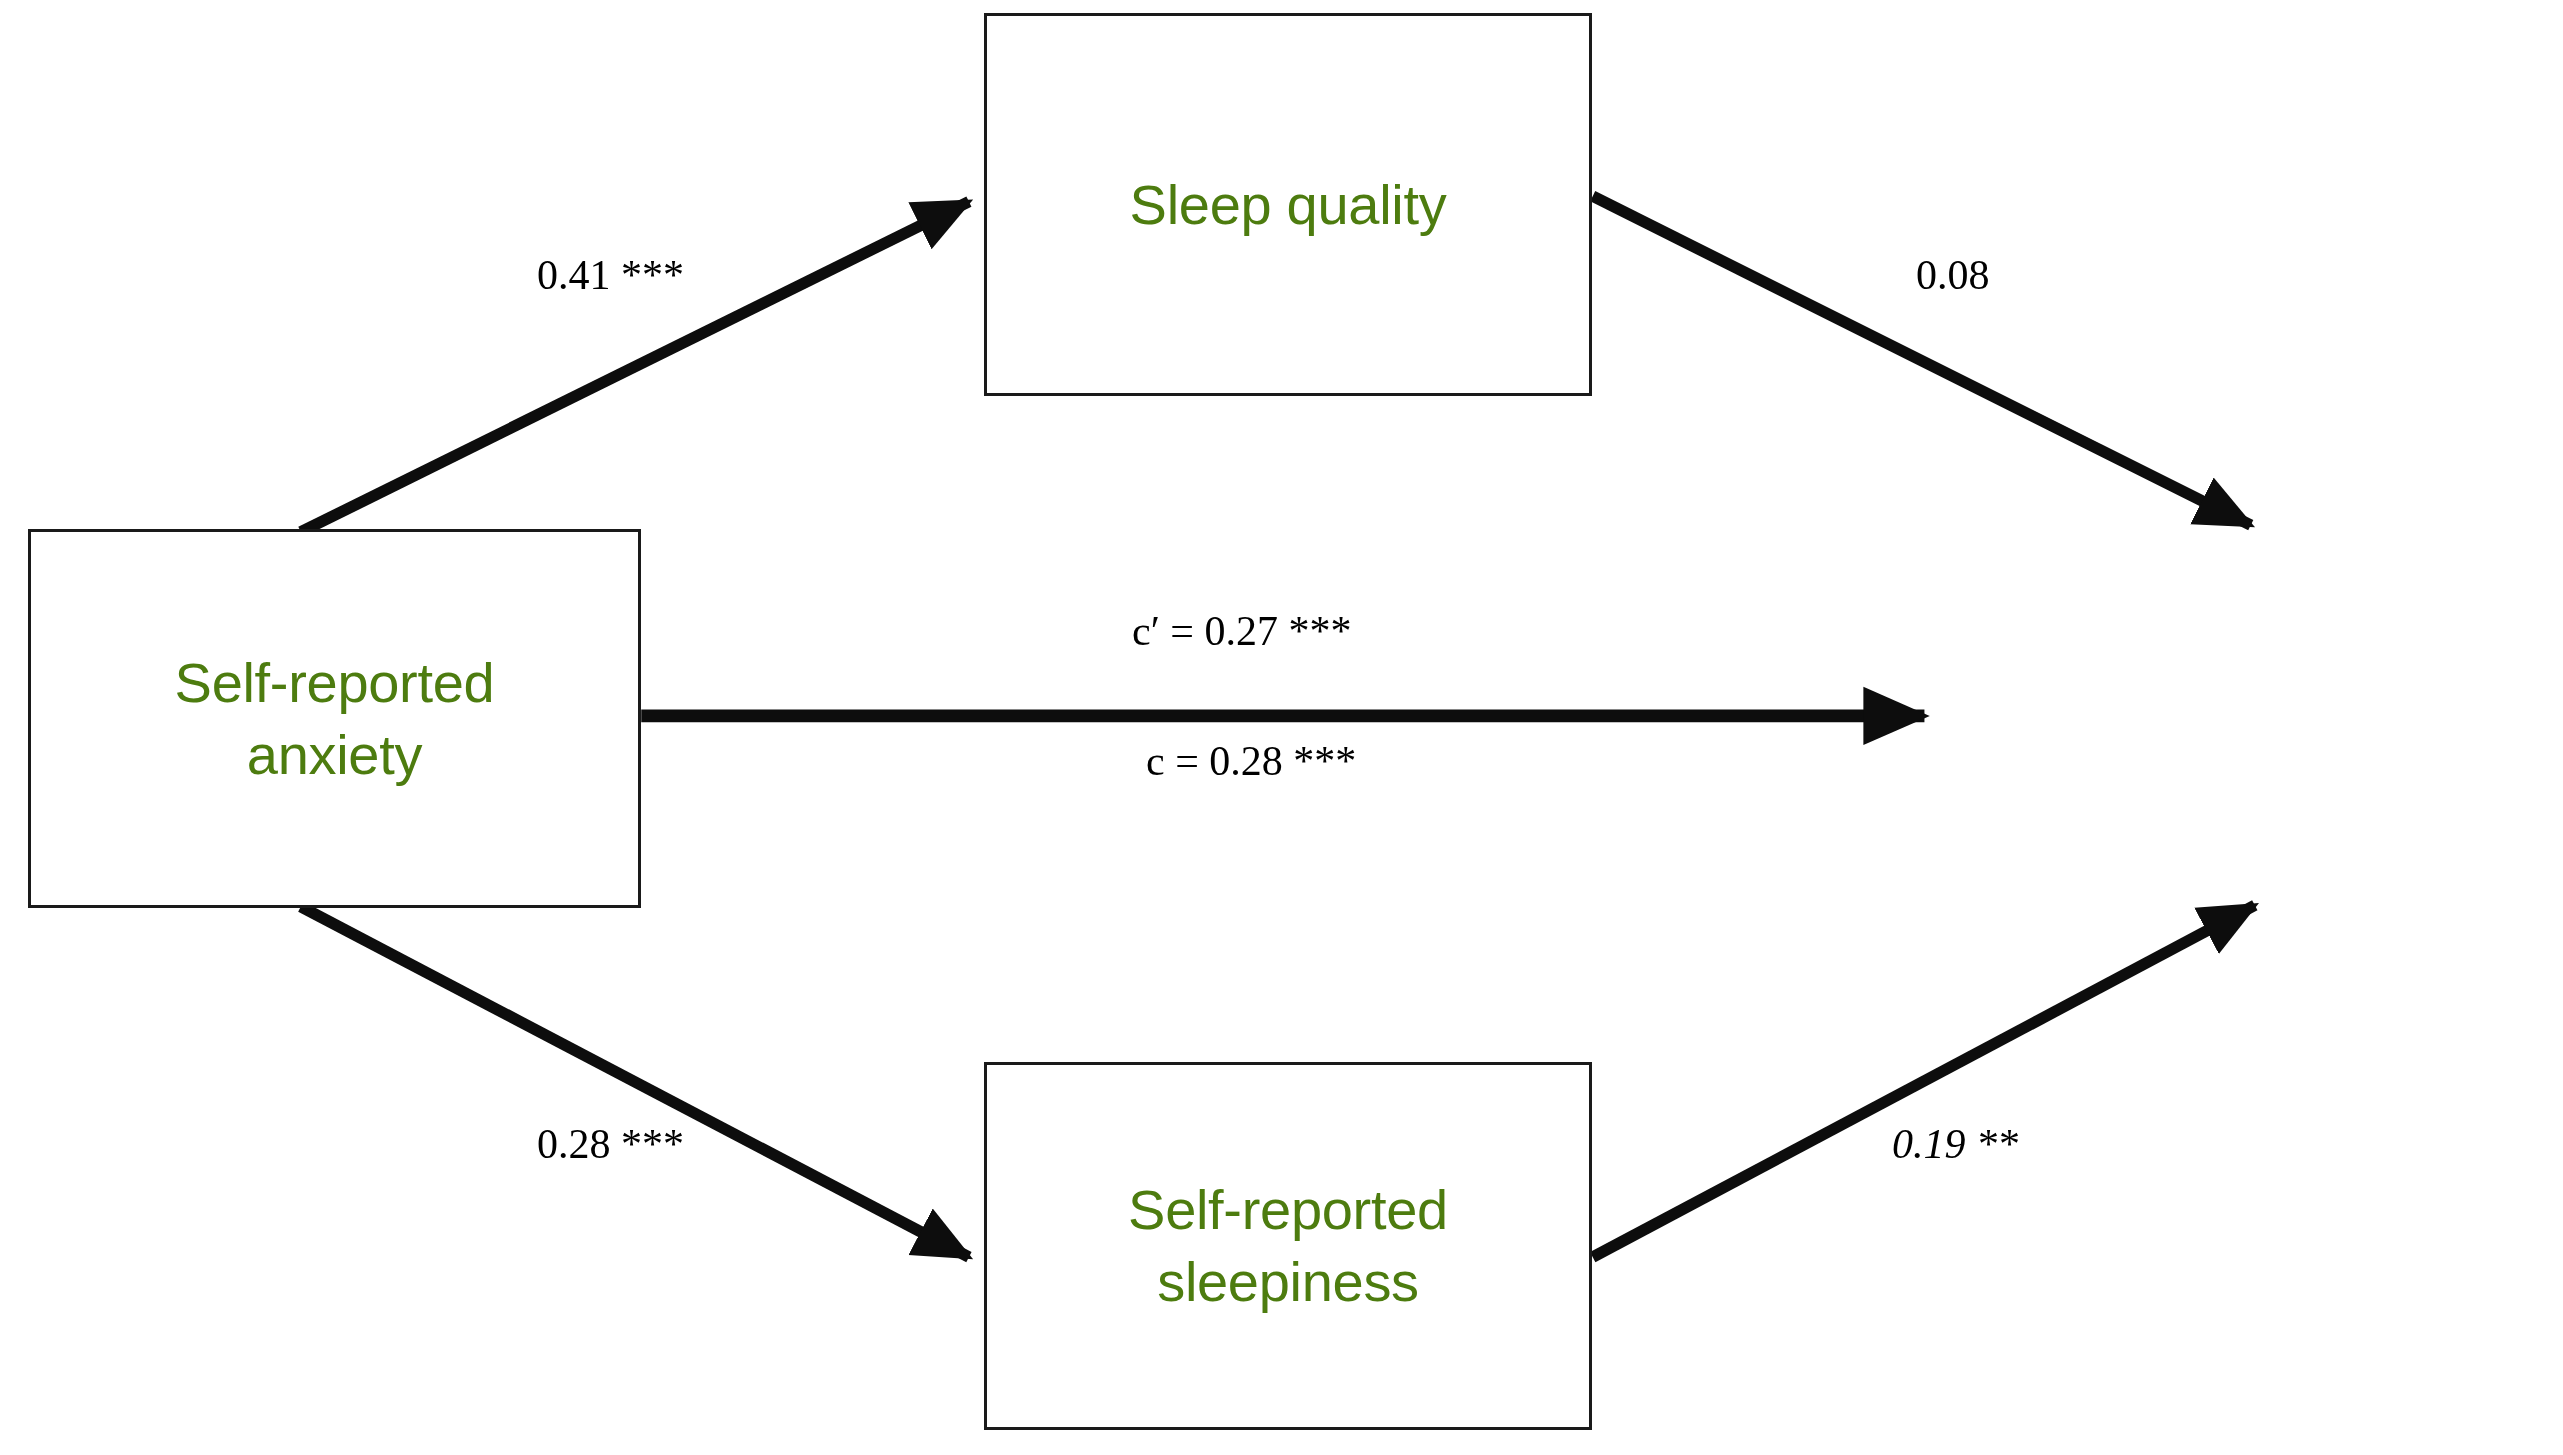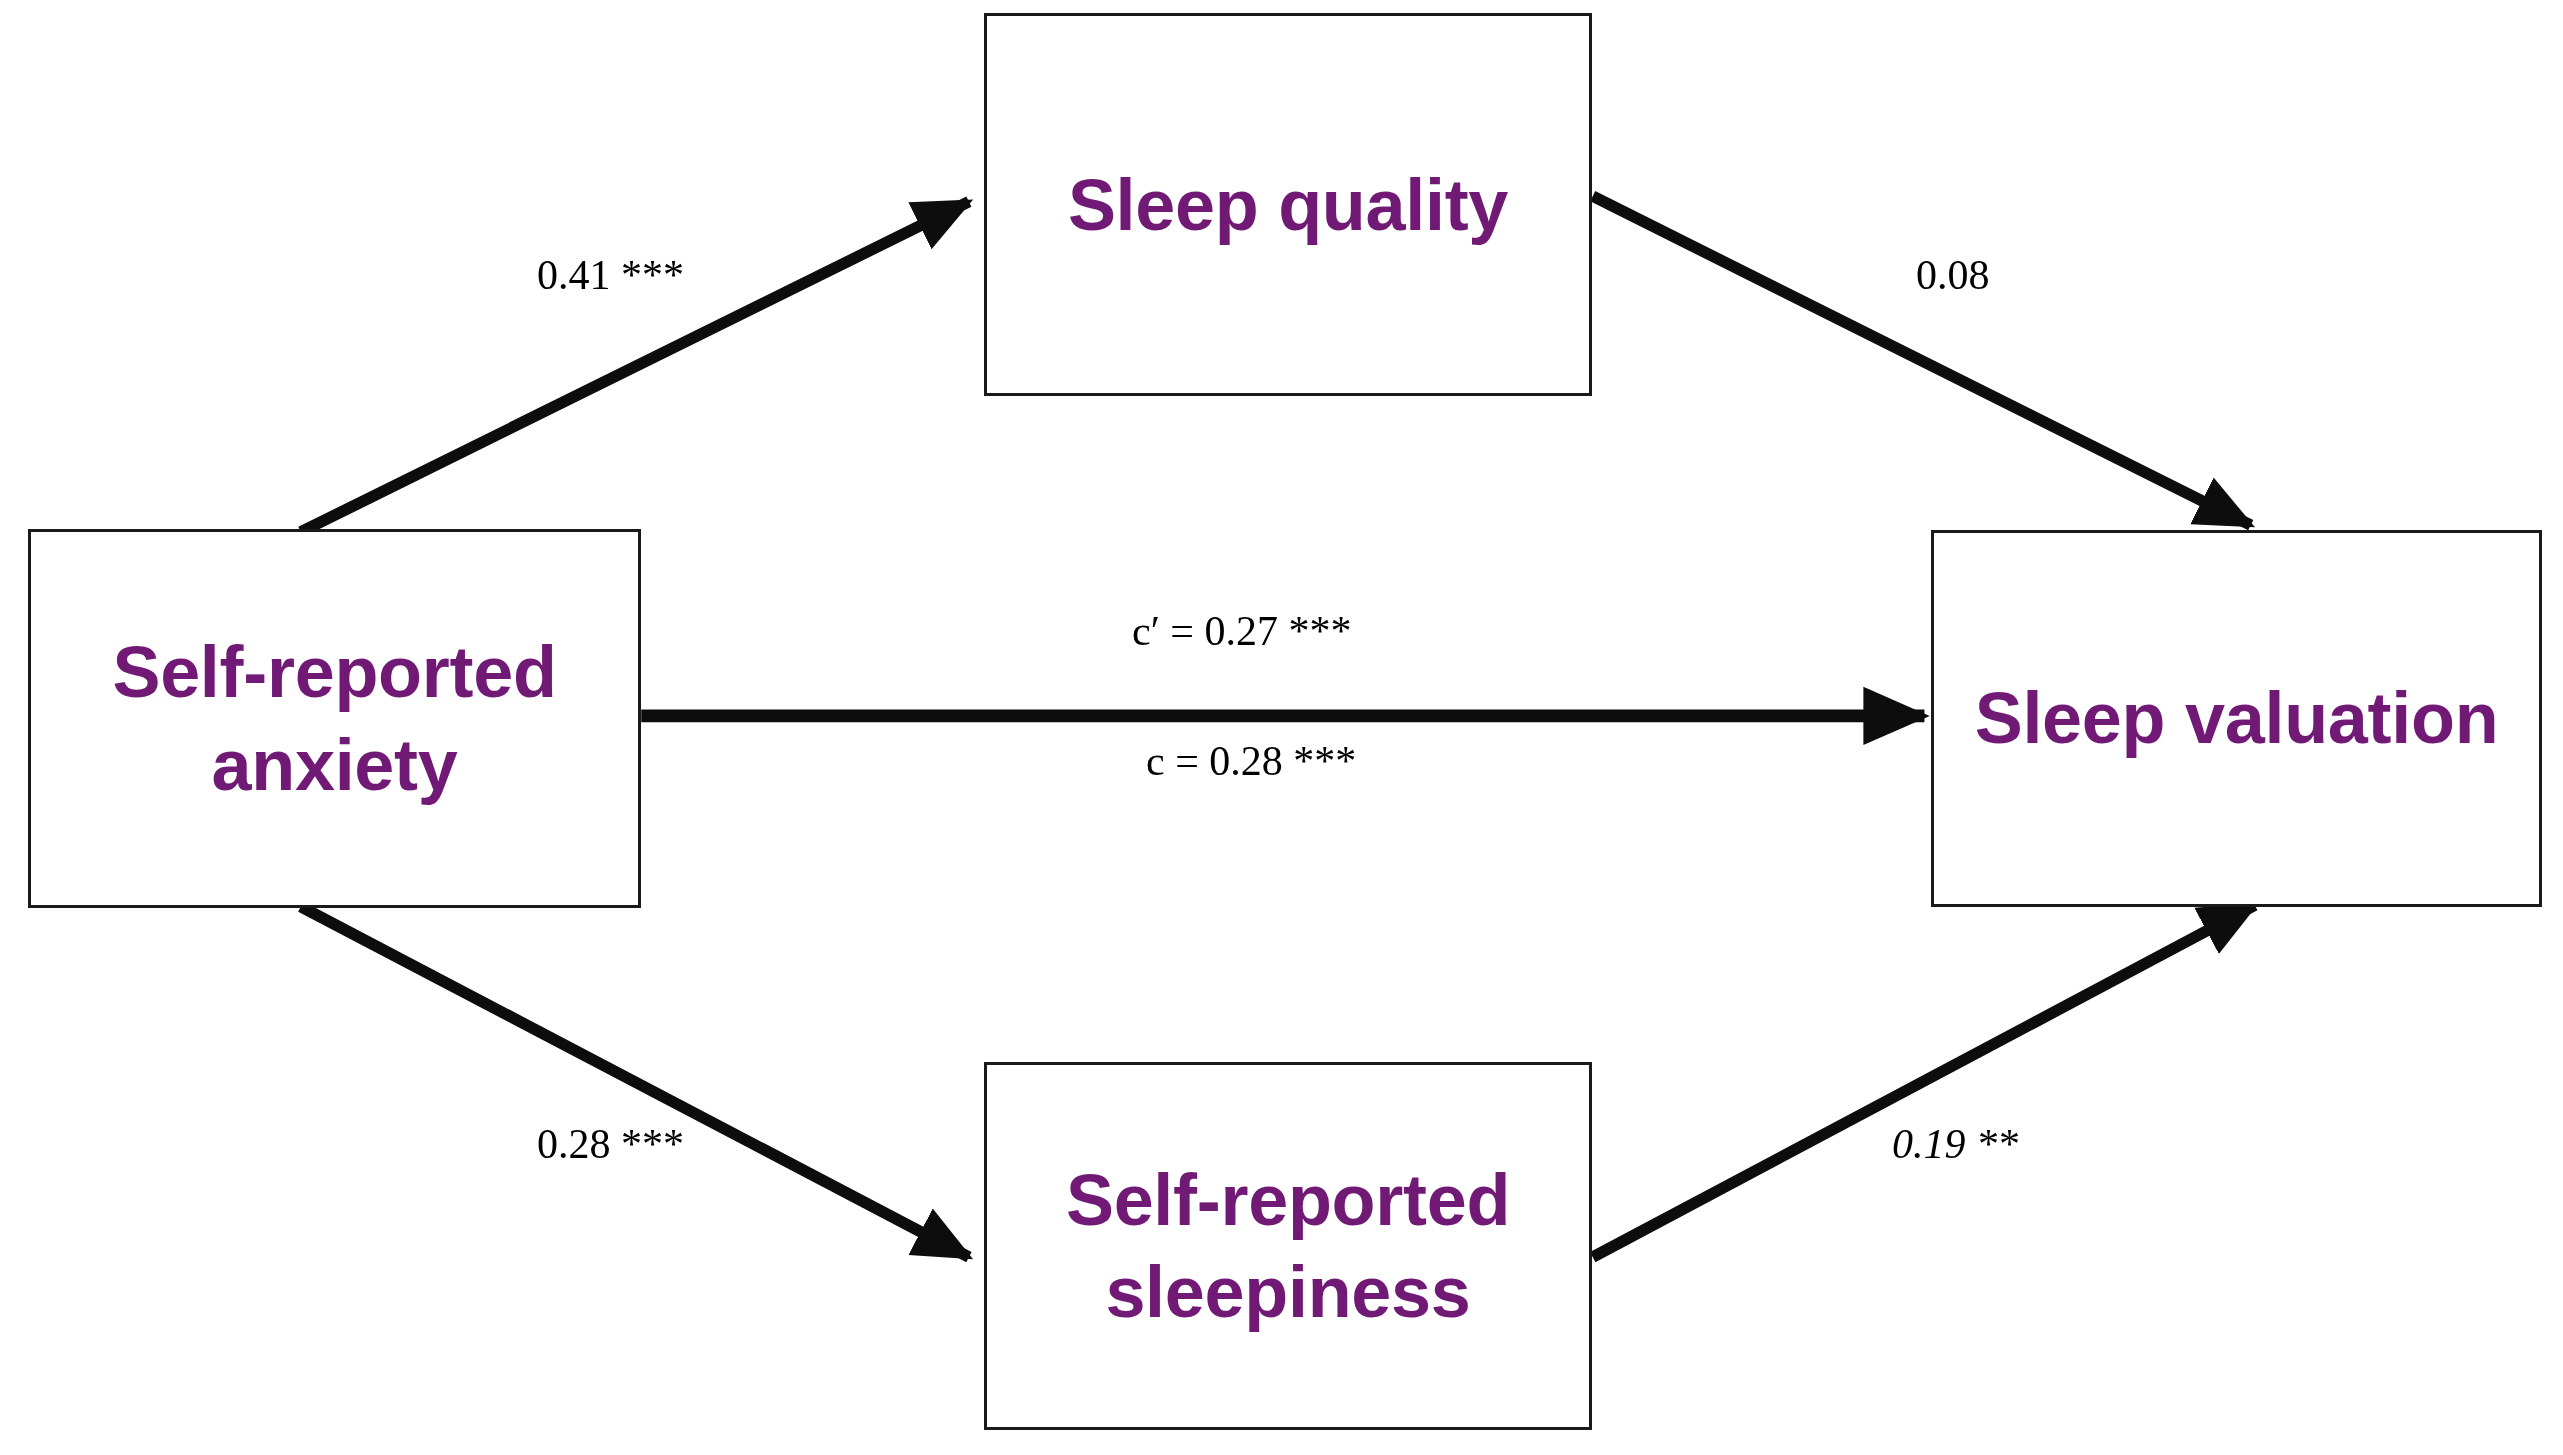--- a/index.html
+++ b/index.html
@@ -23,24 +23,24 @@
     border: 3.4px solid #1a1a1a;
     background: #ffffff;
     display: flex;
     align-items: center;
     justify-content: center;
     text-align: center;
     z-index: 3;
   }
   .node .node-label {
     font-family: "Liberation Sans", sans-serif;
-    font-weight: bold;
-    font-size: 72px;
+    font-weight: normal;
+    font-size: 56px;
     line-height: 1.28;
-    color: #701a75;
+    color: #4d7c0f;
     letter-spacing: -0.3px;
     white-space: pre-line;
   }
   #node-anxiety   { left: 28px;   top: 529px;  width: 613px;  height: 379px; }
   #node-quality   { left: 984px; top: 13.4px;   width: 608px;  height: 383px; }
   #node-sleepiness{ left: 984px; top: 1062px; width: 608px;  height: 368px; }
   #node-valuation { left: 1931px; top: 530px;  width: 611px;  height: 377px; }
 
   
   #edges {
@@ -102,23 +102,20 @@
 
   <div class="node" id="node-quality">
     <span class="node-label">Sleep quality</span>
   </div>
 
   <div class="node" id="node-sleepiness">
     <span class="node-label">Self-reported
 sleepiness</span>
   </div>
 
-  <div class="node" id="node-valuation">
-    <span class="node-label">Sleep valuation</span>
-  </div>
 
   <div class="coef" id="coef-a1">0.41 ***</div>
 
   <div class="coef" id="coef-b1">0.08</div>
 
   <div class="coef" id="coef-a2">0.28 ***</div>
 
   <div class="coef" id="coef-b2">0.19 **</div>
 
   <div class="coef" id="coef-cprime">c′ = 0.27 ***</div>

